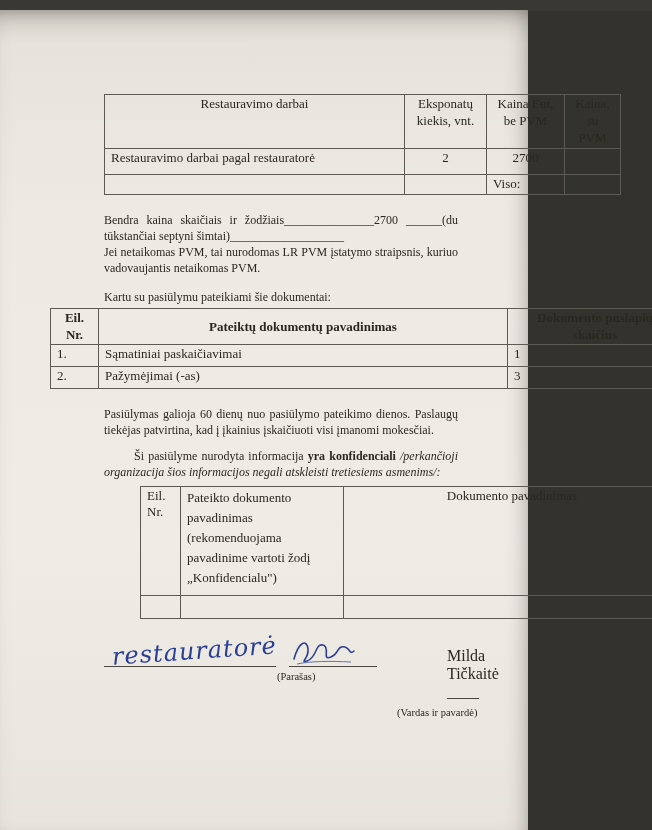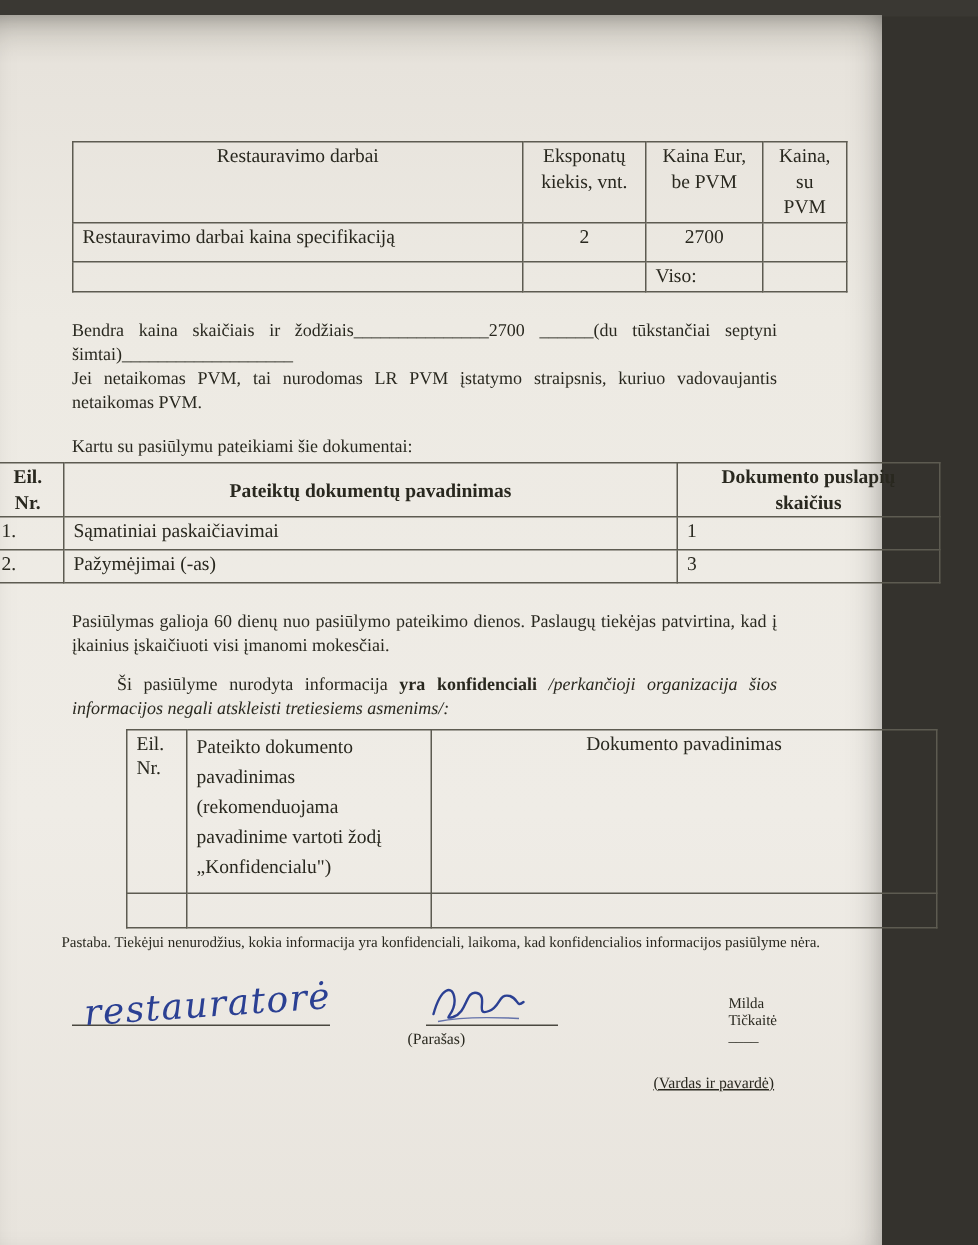--- a/index.html
+++ b/index.html
@@ -1,20 +1,20 @@
 <!DOCTYPE html>
 <html><head>
 <meta charset="utf-8">
 <style>
   html,body{margin:0;padding:0;background:#6b6a66;}
   .scan{position:relative;width:652px;height:830px;background:#34322d;overflow:hidden;
         font-family:"Liberation Serif","DejaVu Serif",serif;}
   .top-band{position:absolute;top:0;left:0;width:652px;height:11px;background:#3a3833;}
-  .paper{position:absolute;left:0;top:10px;width:588px;height:820px;box-sizing:border-box;
-        padding:84px 70px 0 48px;color:#29281f;
+  .paper{position:absolute;left:0;top:10px;width:528px;height:820px;box-sizing:border-box;
+        padding:84px 70px 0 104px;color:#29281f;
         background:linear-gradient(180deg,#d6d2c9 0%,#e7e3dc 4%,#edeae3 25%,#efece6 65%,#e8e4dd 100%);
         box-shadow:inset -16px 0 26px -20px rgba(0,0,0,.4), inset 0 16px 26px -20px rgba(0,0,0,.5);}
   table{border-collapse:collapse;table-layout:fixed;}
   td,th{border:1px solid #5d5b51;font-weight:normal;font-size:13px;padding:1px 6px;
         vertical-align:top;color:#29281f;}
   .preline{white-space:pre-line;}
   .c{text-align:center;}
   p{margin:0;font-size:12px;line-height:1.33;}
   .just{text-align:justify;}
   .it{font-style:italic;}
@@ -49,22 +49,22 @@
   .sig-col1{width:225px;}
   .sig-col2{width:165px;}
   .sig-col3{flex:1;padding-top:10px;}
   .handwriting{font-family:"DejaVu Serif",serif;font-style:italic;font-size:24px;
         color:#2b4093;transform:rotate(-4deg);margin-left:8px;letter-spacing:1px;height:32px;}
   .sig-line{border-bottom:1.2px solid #4a4840;width:172px;margin-top:-3px;}
   .sig-line.mid{width:88px;margin-left:12px;}
   .sig-label{font-size:10.5px;line-height:1.35;margin-top:3px;width:185px;}
   .sig-label.mid{margin-left:0;width:120px;}
   .sig-mark{margin-left:14px;height:32px;}
-  .sig-name{font-size:10px;padding-left:50px;}
-  .sig-label.right{width:auto;margin-top:19px;text-decoration:underline;}
+  .sig-name{font-size:16px;padding-left:50px;}
+  .sig-label.right{width:auto;margin-top:5px;}
 </style>
 </head>
 <body>
 
 <div class="scan">
   <div class="top-band"></div>
   <div class="paper">
 
     <table class="t1">
       <colgroup>
@@ -78,21 +78,21 @@
         <th>Restauravimo darbai</th>
         <th class="preline">Eksponatų
 kiekis, vnt.</th>
         <th class="preline">Kaina Eur,
 be PVM</th>
         <th class="preline">Kaina,
 su
 PVM</th>
       </tr>
       <tr class="datarow">
-        <td>Restauravimo darbai kaina specifikaciją</td>
+        <td>Restauravimo darbai pagal restauratorė</td>
         <td class="c">2</td>
         <td class="c">2700</td>
         <td></td>
       </tr>
       <tr class="totalrow">
         <td></td>
         <td></td>
         <td>Viso:</td>
         <td></td>
       </tr>
@@ -149,21 +149,20 @@
         <td class="c">Dokumento pavadinimas</td>
       </tr>
       <tr class="empty-row">
         <td></td>
         <td></td>
         <td></td>
       </tr>
     </tbody>
       </table>
 
-    <p class="pastaba">Pastaba. Tiekėjui nenurodžius, kokia informacija yra konfidenciali, laikoma, kad konfidencialios informacijos pasiūlyme nėra.</p>
 
     <div class="sig-row">
       <div class="sig-col1">
         <div class="handwriting">restauratorė</div>
         <div class="sig-line"></div>
       </div>
       <div class="sig-col2">
         <div class="sig-mark">
           <svg width="66" height="32" viewBox="0 0 66 32">
             <path d="M3 22 C 8 4, 16 2, 17 12 C 18 22, 8 26, 16 24 C 26 21, 24 6, 32 8 C 40 10, 30 24, 40 20 C 48 17, 46 8, 54 10 C 60 12, 58 18, 63 14" stroke="#2b4093" stroke-width="1.6" fill="none" stroke-linecap="round"></path>

